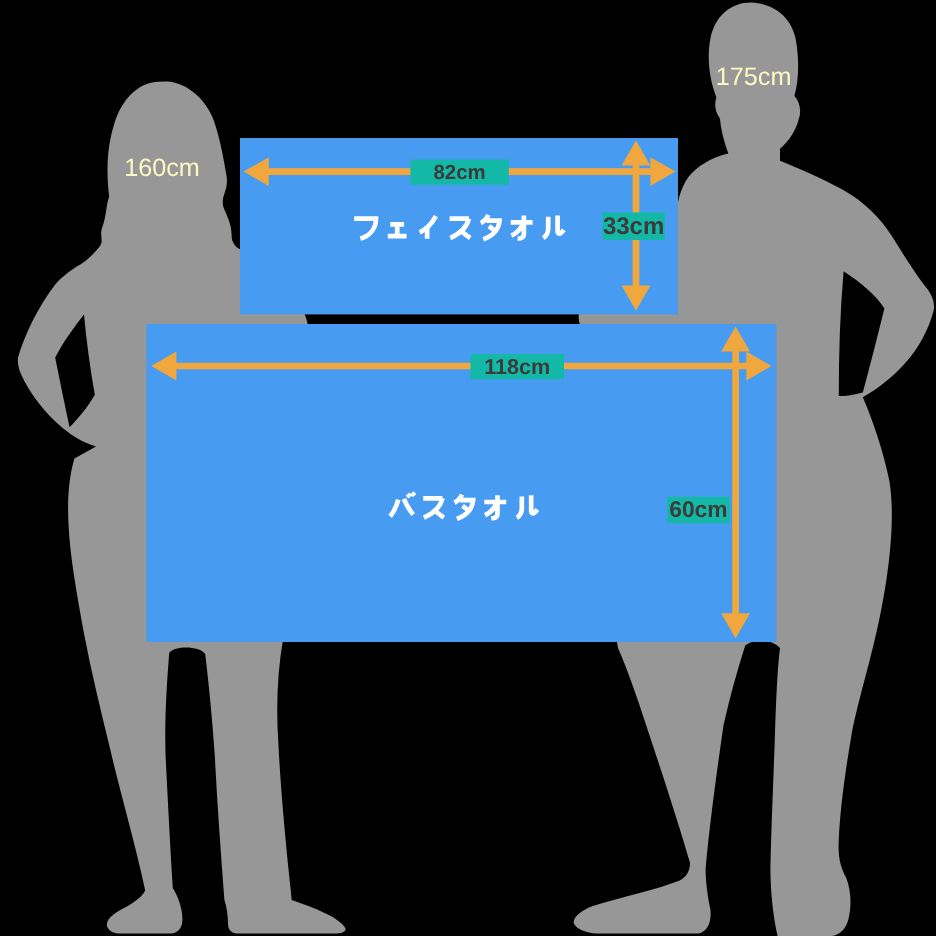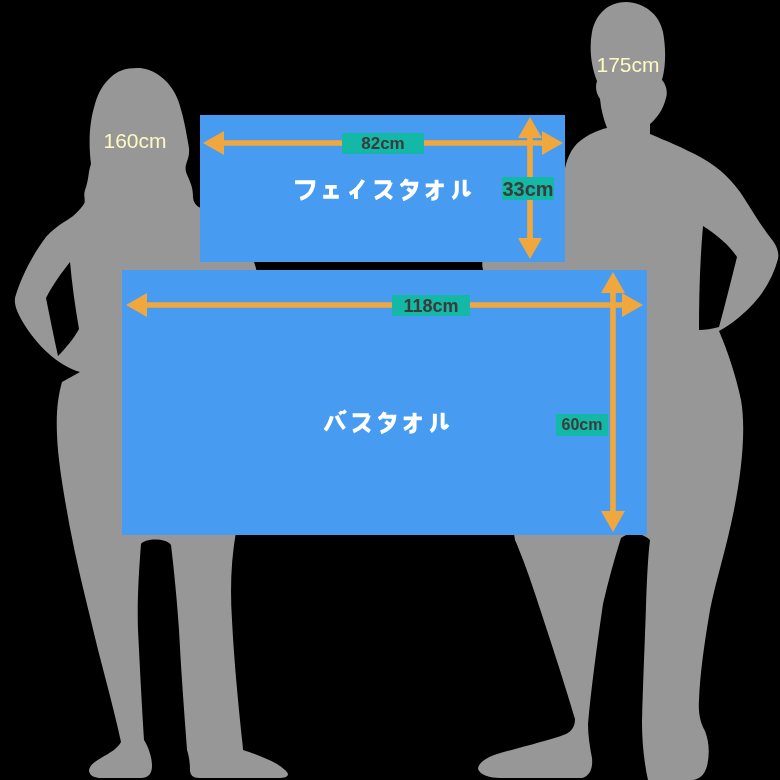--- a/index.html
+++ b/index.html
@@ -181,18 +181,18 @@
       <path class="kana" transform="translate(400,0)" d="M34 18 V55 C34 70 28 80 18 86 M64 14 V62 C64 76 72 76 84 60"></path>
     </g>
   </svg>
 
   <div class="towel-title-text" style="left:283px;top:174px;width:200px;height:30px;">フェイスタオル</div>
   <div class="towel-title-text" style="left:312px;top:407px;width:150px;height:30px;font-style:italic;">バスタオル</div>
 
   <div class="dim-label" style="left:342px;top:133px;width:82px;height:21px;font-size:17px;">82cm</div>
   <div class="dim-label" style="left:502px;top:177px;width:52px;height:23px;font-size:20px;">33cm</div>
   <div class="dim-label" style="left:346px;top:295px;width:78px;height:21px;font-size:18px;margin-left:46px;">118cm</div>
-  <div class="dim-label" style="left:556px;top:414px;width:52px;height:22px;font-size:16px;">60cm</div>
+  <div class="dim-label" style="left:556px;top:414px;width:52px;height:22px;font-size:19px;">60cm</div>
 
   <div class="height-label" style="left:100px;top:128px;width:70px;height:24px;">160cm</div>
   <div class="height-label" style="left:593px;top:52px;width:70px;height:24px;">175cm</div>
 
 </div>
 
 </body></html>

